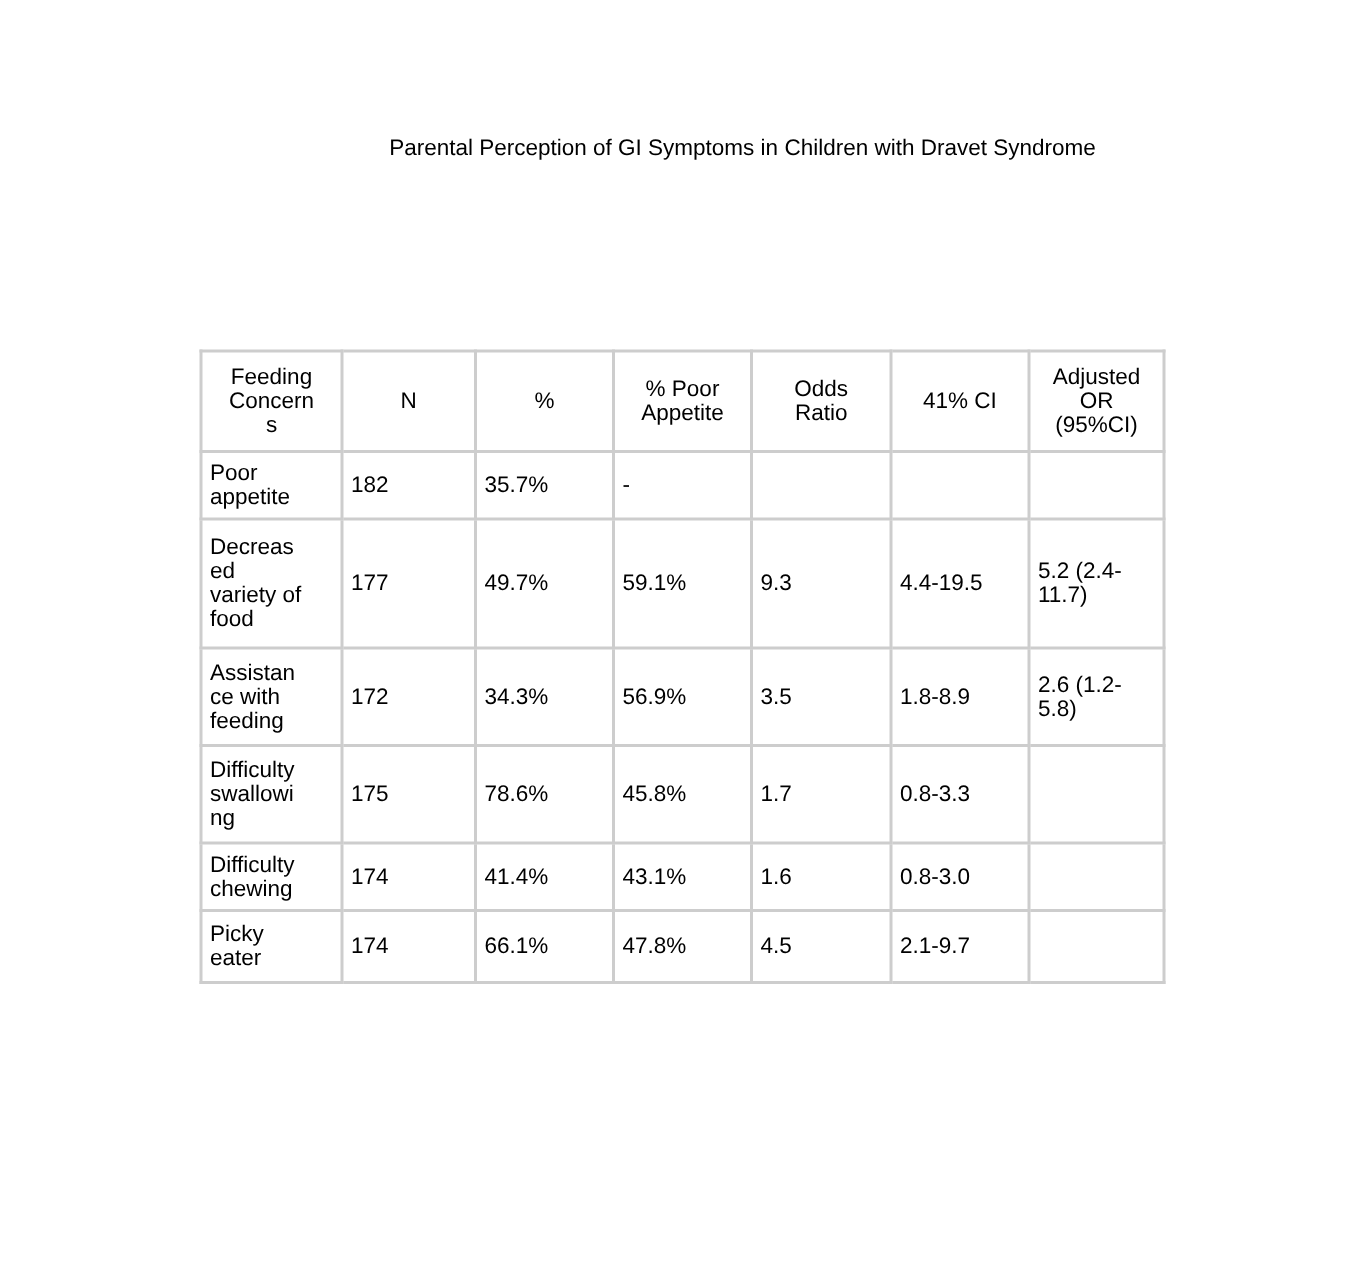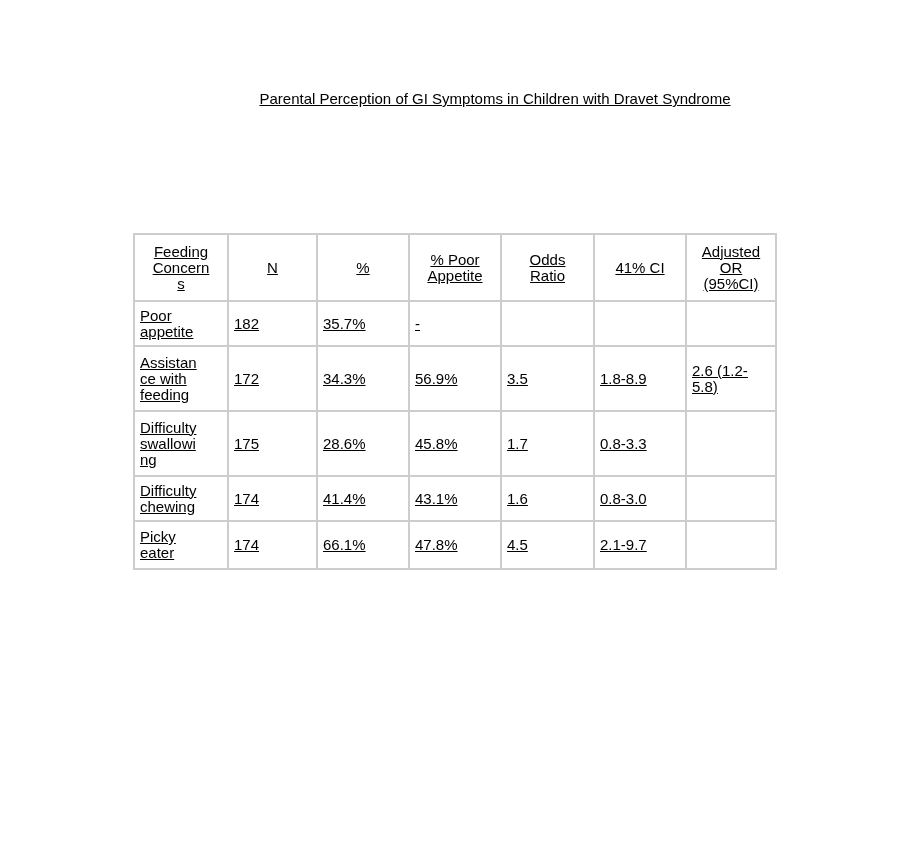--- a/index.html
+++ b/index.html
@@ -14,21 +14,20 @@
     width: 897px;
     height: 858px;
     background: #ffffff;
     overflow: hidden;
   }
   .doc {
     position: absolute;
     left: 133px;
     top: 91px;
     width: 724px;
-    text-decoration: underline;
   }
   .title {
     width: 100%;
     text-align: center;
     font-size: 15px;
     line-height: 16px;
     color: #000000;
     white-space: nowrap;
   }
   table.stats {
@@ -114,33 +113,42 @@
       </tr>
       <tr class="rh2">
         <td>Poor appetite</td>
         <td>182</td>
         <td>35.7%</td>
         <td>-</td>
         <td></td>
         <td></td>
         <td class="adj"></td>
       </tr>
+      <tr class="rh4a">
+        <td>Decreased variety of food</td>
+        <td>177</td>
+        <td>49.7%</td>
+        <td>59.1%</td>
+        <td>9.3</td>
+        <td>4.4-19.5</td>
+        <td class="adj">5.2 (2.4-11.7)</td>
+      </tr>
       <tr class="rh3">
         <td>Assistance with feeding</td>
         <td>172</td>
         <td>34.3%</td>
         <td>56.9%</td>
         <td>3.5</td>
         <td>1.8-8.9</td>
         <td class="adj">2.6 (1.2-5.8)</td>
       </tr>
       <tr class="rh3">
         <td>Difficulty swallowing</td>
         <td>175</td>
-        <td>28.6%</td>
+        <td>78.6%</td>
         <td>45.8%</td>
         <td>1.7</td>
         <td>0.8-3.3</td>
         <td class="adj"></td>
       </tr>
       <tr class="rh2">
         <td>Difficulty chewing</td>
         <td>174</td>
         <td>41.4%</td>
         <td>43.1%</td>

